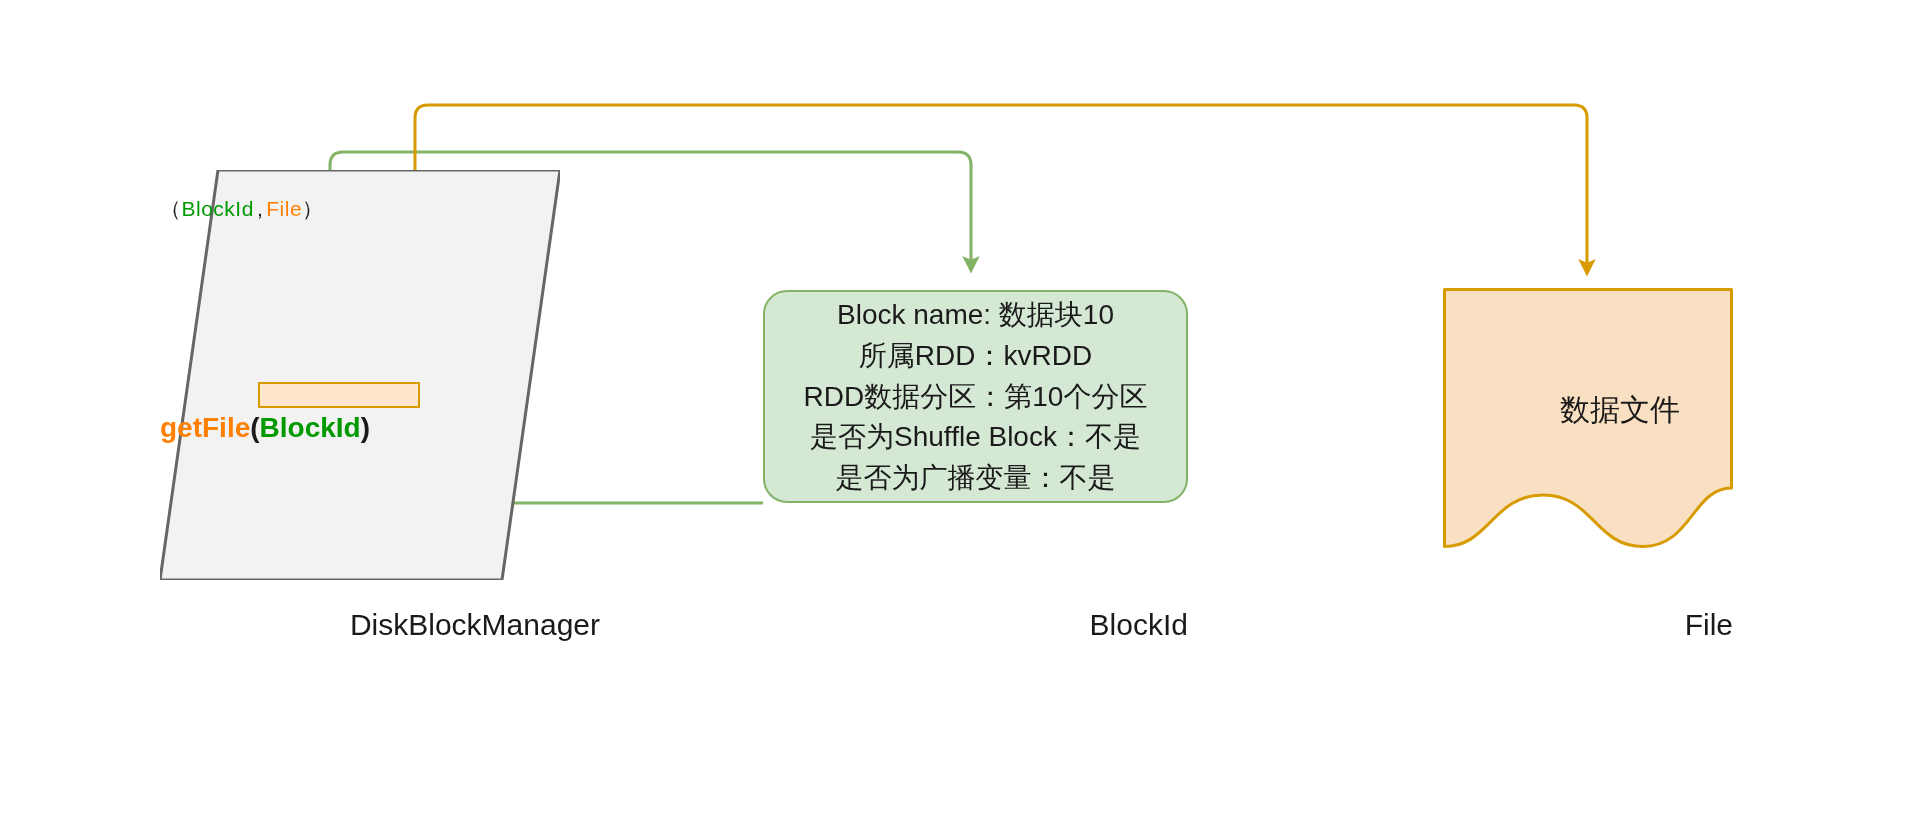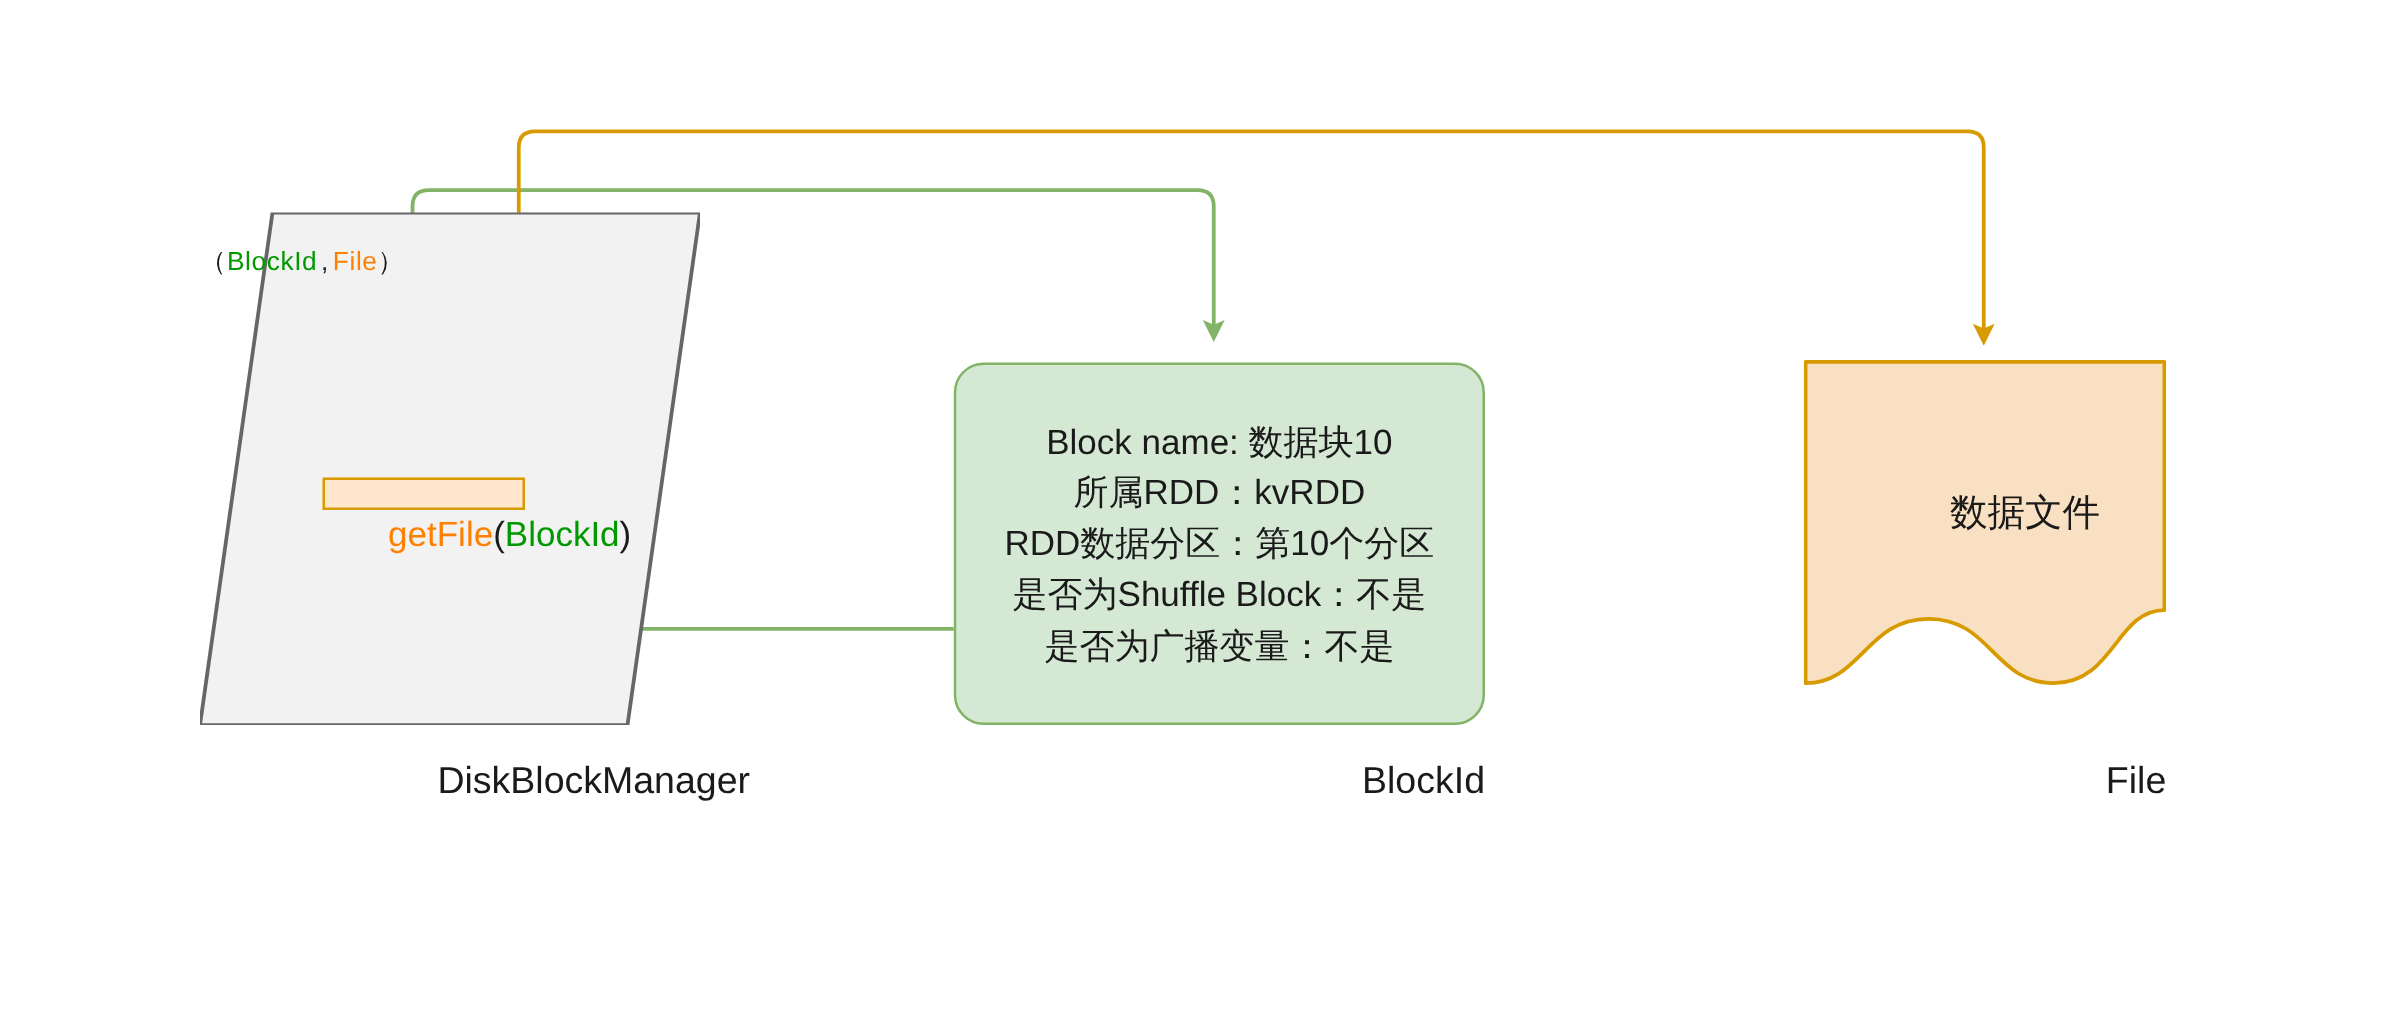--- a/index.html
+++ b/index.html
@@ -65,33 +65,34 @@
     height: 26px;
     background: #ffe6cc;
     border: 2px solid #d79b00;
     box-sizing: border-box;
   }
   .method-label {
     position: absolute;
     left: 0px;
     top: 242px;
     width: 345px;
-    text-align: right;
+    text-align: left;
     font-size: 28px;
     white-space: nowrap;
     color: #1a1a1a;
+    font-weight: bold;
   }
 
   
   .blockid-box {
     position: absolute;
     left: 763px;
     top: 290px;
     width: 425px;
-    height: 290px;
+    height: 213px;
     background: #d5e8d4;
     border: 2px solid #82b366;
     border-radius: 24px;
     box-sizing: border-box;
     display: flex;
     flex-direction: column;
     align-items: center;
     justify-content: center;
     gap: 1px;
   }

